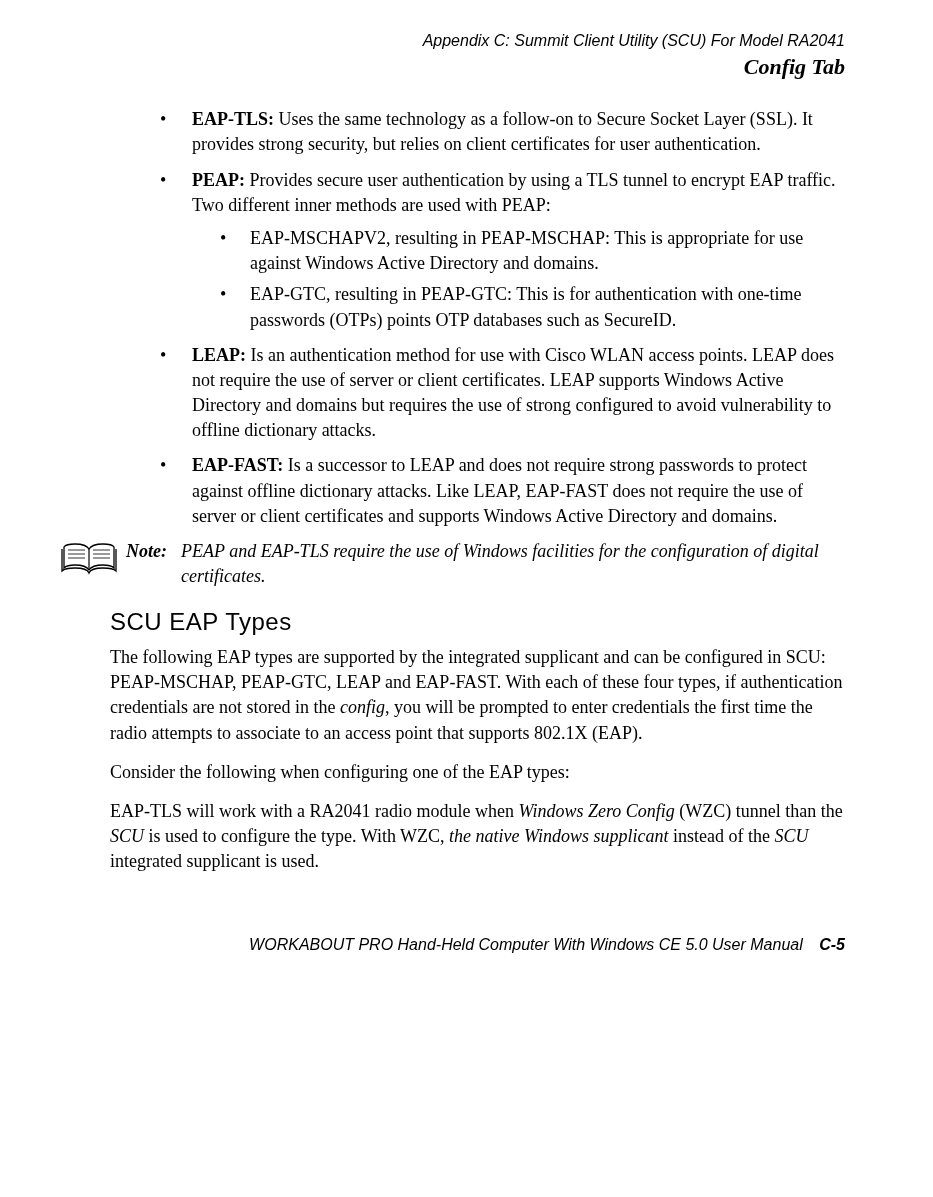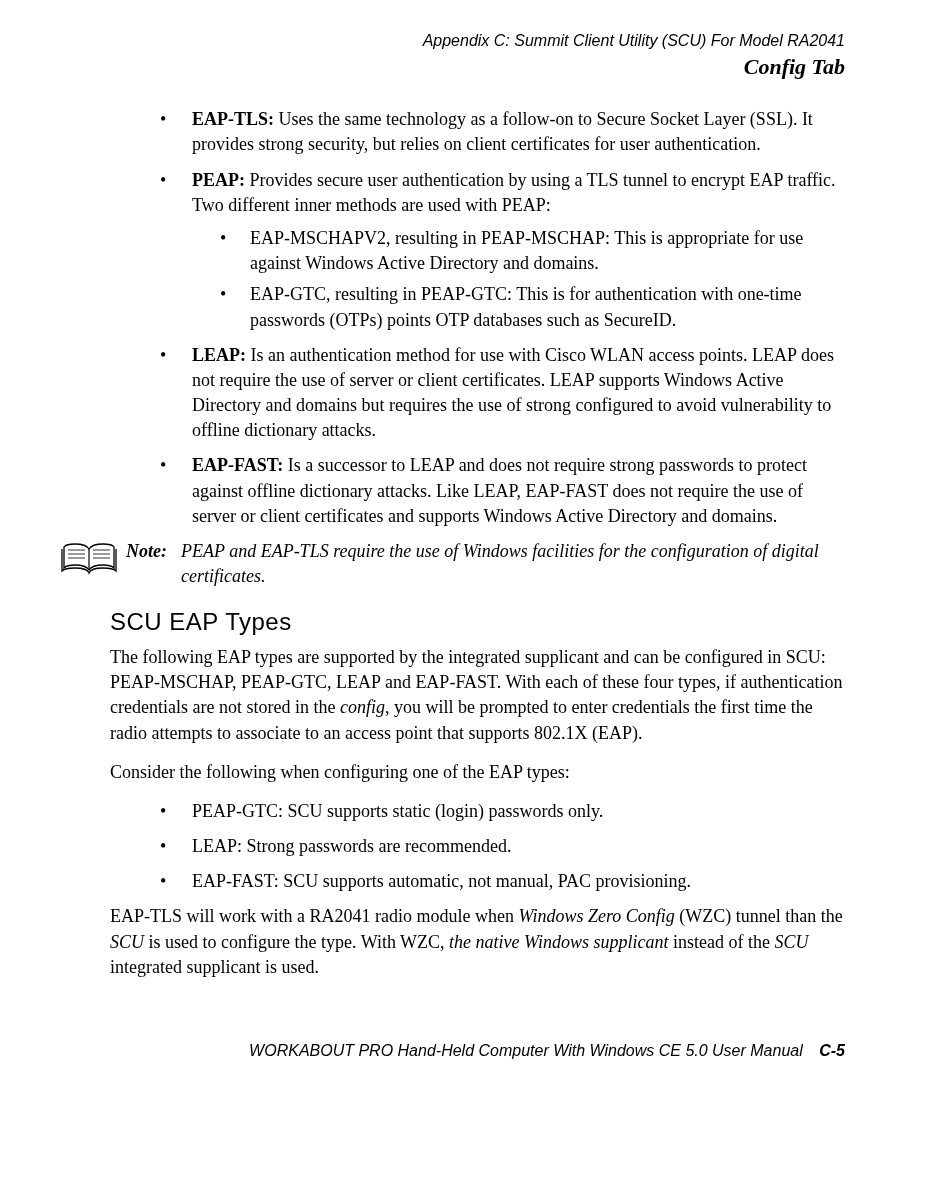--- a/index.html
+++ b/index.html
@@ -168,25 +168,20 @@
   </div>
 
   <h2 class="section-title">SCU EAP Types</h2>
 
   <p class="body-para">
     <span>The following EAP types are supported by the integrated supplicant and can be configured in SCU: PEAP-MSCHAP, PEAP-GTC, LEAP and EAP-FAST. With each of these four types, if authentication credentials are not stored in the </span><span class="italic">config</span><span>, you will be prompted to enter credentials the first time the radio attempts to associate to an access point that supports 802.1X (EAP).</span>
   </p>
 
   <p class="body-para">Consider the following when configuring one of the EAP types:</p>
 
-  <ul class="bullet-list">
-    <li>PEAP-GTC: SCU supports static (login) passwords only.</li>
-    <li>LEAP: Strong passwords are recommended.</li>
-    <li>EAP-FAST: SCU supports automatic, not manual, PAC provisioning.</li>
-  </ul>
 
   <p class="body-para">
     <span>EAP-TLS will work with a RA2041 radio module when </span><span class="italic">Windows Zero Config</span><span> (WZC) tunnel than the </span><span class="italic">SCU</span><span> is used to configure the type. With WZC, </span><span class="italic">the native Windows supplicant</span><span> instead of the </span><span class="italic">SCU</span><span> integrated supplicant is used.</span>
   </p>
 
   <div class="footer">
     <span>WORKABOUT PRO Hand-Held Computer With Windows CE 5.0 User Manual</span>
     <span class="footer-page">C-5</span>
   </div>
 

